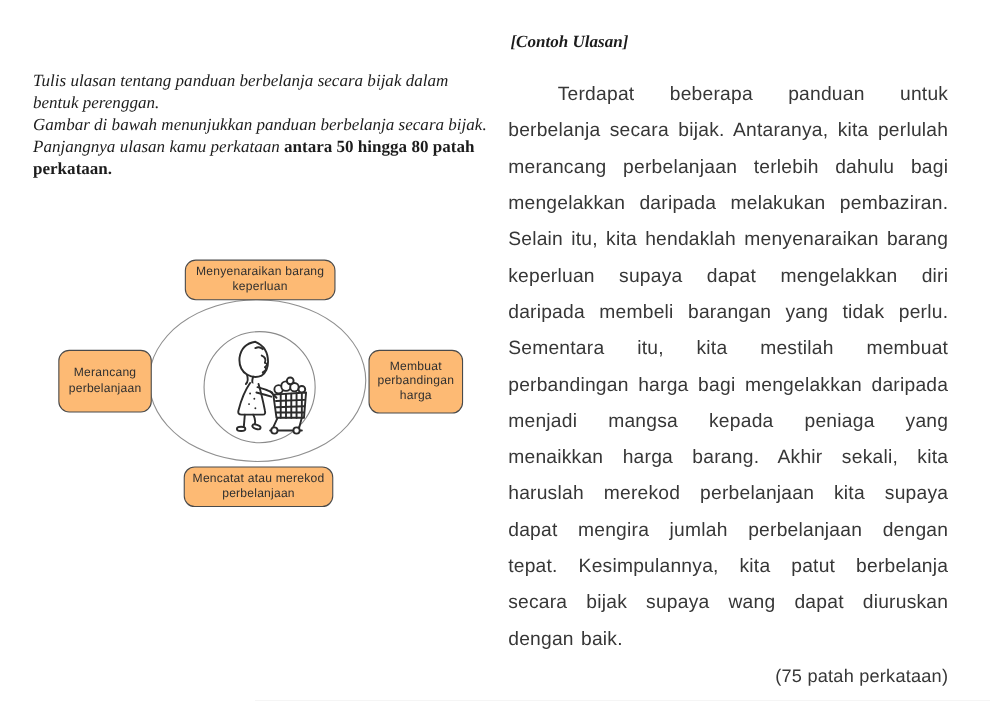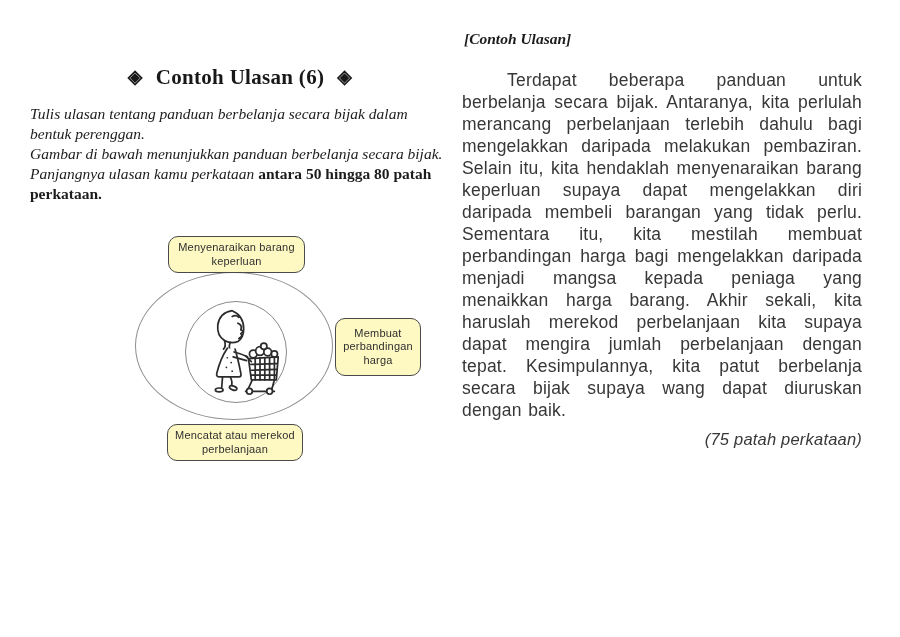--- a/index.html
+++ b/index.html
@@ -33,56 +33,52 @@
   .ellipse {
     position:absolute; left:105px; top:36px; width:198px; height:148px;
     border:1.4px solid #8f8f8f; border-radius:50%;
   }
   .center-circle {
     position:absolute; left:155px; top:65px; width:102px; height:102px;
     border:1.5px solid #8a8a8a; border-radius:50%; background:#fff;
     display:flex; align-items:center; justify-content:center;
   }
   .dbox {
-    position:absolute; background:#fef9c3; border:1.6px solid #4a4a4a;
+    position:absolute; background:#fdba74; border:1.6px solid #4a4a4a;
     border-radius:10px; display:flex; align-items:center; justify-content:center;
     text-align:center; font-size:11px; line-height:13.5px; color:#2f2f2f;
     letter-spacing:0.2px; padding:2px 5px;
   }
   .dbox-top    { left:138px; top:0;     width:137px; height:37px; }
   .dbox-left   { left:23px;  top:82px;  width:85px;  height:57px; }
   .dbox-right  { left:305px; top:82px;  width:86px;  height:58px;align-items:center; }
   .dbox-bottom { left:137px; top:188px; width:136px; height:37px; }
 
   
   .right-col { position:absolute; left:462px; top:30px; width:400px; }
   .answer-header {
     font-family:"Liberation Serif", serif; font-weight:bold; font-style:italic;
     font-size:15.5px; color:#1c1c1c; margin-left:2px;
   }
   .answer-paragraph {
-    margin-top:21px; font-size:17.5px; line-height:22px; color:#373737;
+    margin-top:21px; font-size:17.5px; line-height:33px; color:#373737;
     text-align:justify; text-indent:45px; letter-spacing:0.2px; word-spacing:1.5px;
   }
   .word-count {
     margin-top:9px; text-align:right; font-size:16.5px; color:#373737;
     letter-spacing:0.2px;
-    font-style:italic;
   }
 </style>
 </head>
 <body>
 
 <div class="page">
 
   <div class="left-col">
 
-    <div class="title">
-      <span class="diamond">◈</span><span>Contoh Ulasan (6)</span><span class="diamond">◈</span>
-    </div>
 
     <div class="instructions">
       <p><span class="it">Tulis ulasan tentang panduan berbelanja secara bijak dalam bentuk perenggan.</span><span class="bd"></span><span class="tl"></span></p>
       <p><span class="it">Gambar di bawah menunjukkan panduan berbelanja secara bijak.</span><span class="bd"></span><span class="tl"></span></p>
       <p><span class="it">Panjangnya ulasan kamu perkataan </span><span class="bd">antara 50 hingga 80 patah perkataan</span><span class="tl">.</span></p>
     </div>
 
     <div class="diagram">
       <div class="ellipse"></div>
 
@@ -135,20 +131,23 @@
             <path d="M60,91 L90,91"></path>
             <circle cx="64" cy="91" r="3" fill="#fff"></circle>
             <circle cx="85" cy="91" r="3" fill="#fff"></circle>
           </g>
         </svg>
       </div>
 
       <div class="dbox dbox-top">
         <span>Menyenaraikan barang keperluan</span>
       </div>
+      <div class="dbox dbox-left">
+        <span>Merancang perbelanjaan</span>
+      </div>
       <div class="dbox dbox-right">
         <span>Membuat perbandingan harga</span>
       </div>
       <div class="dbox dbox-bottom">
         <span>Mencatat atau merekod perbelanjaan</span>
       </div>
     </div>
   </div>
 
   <div class="right-col">

